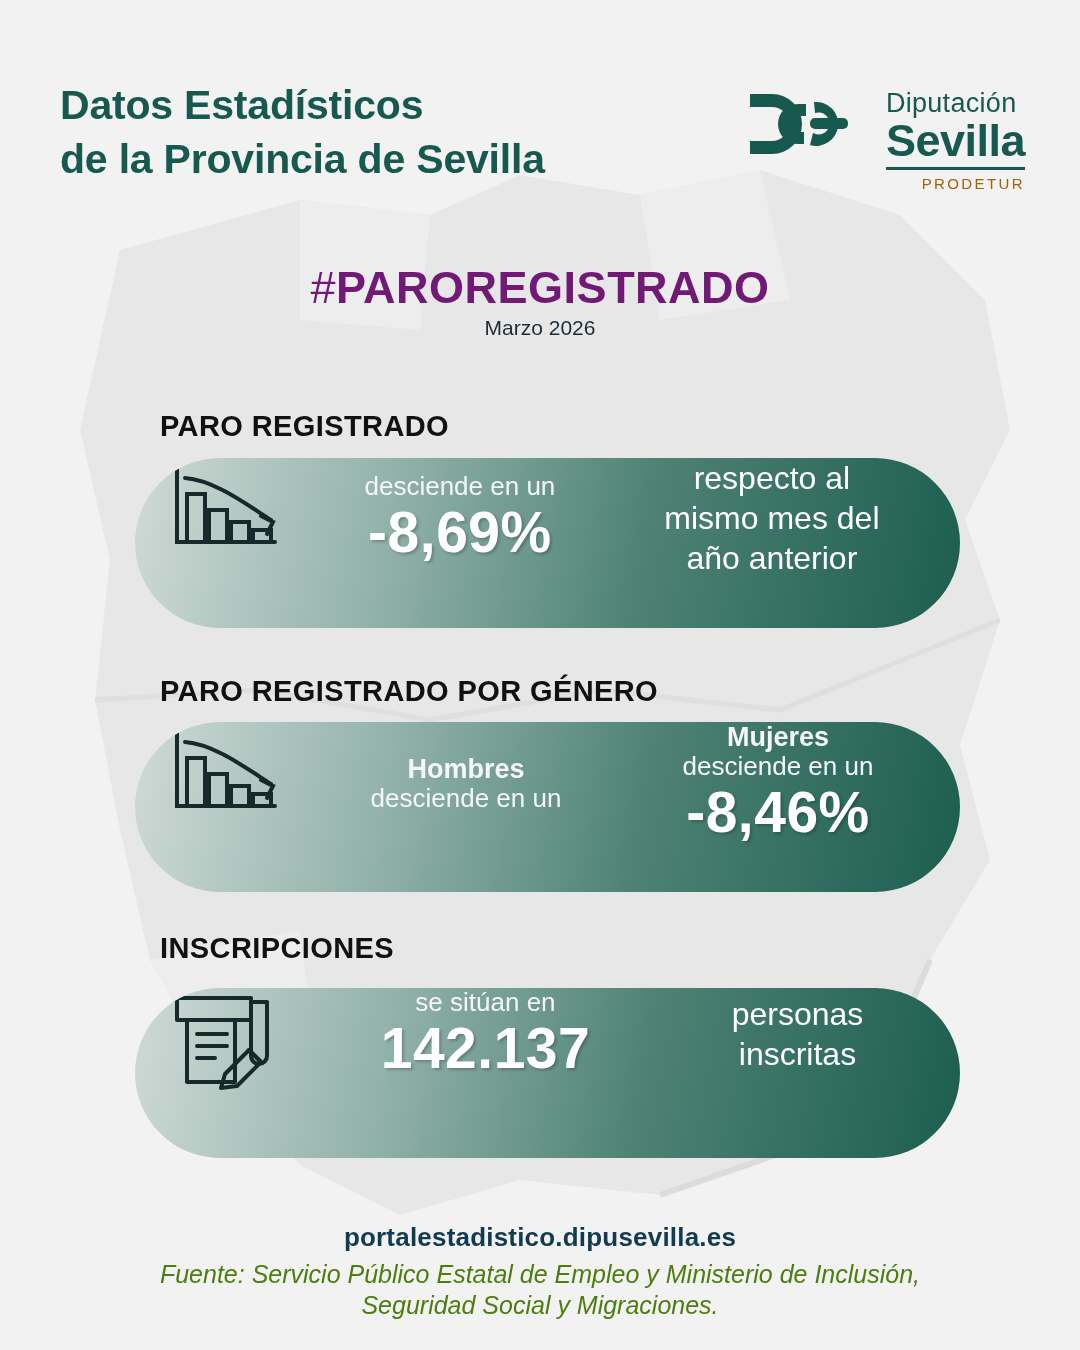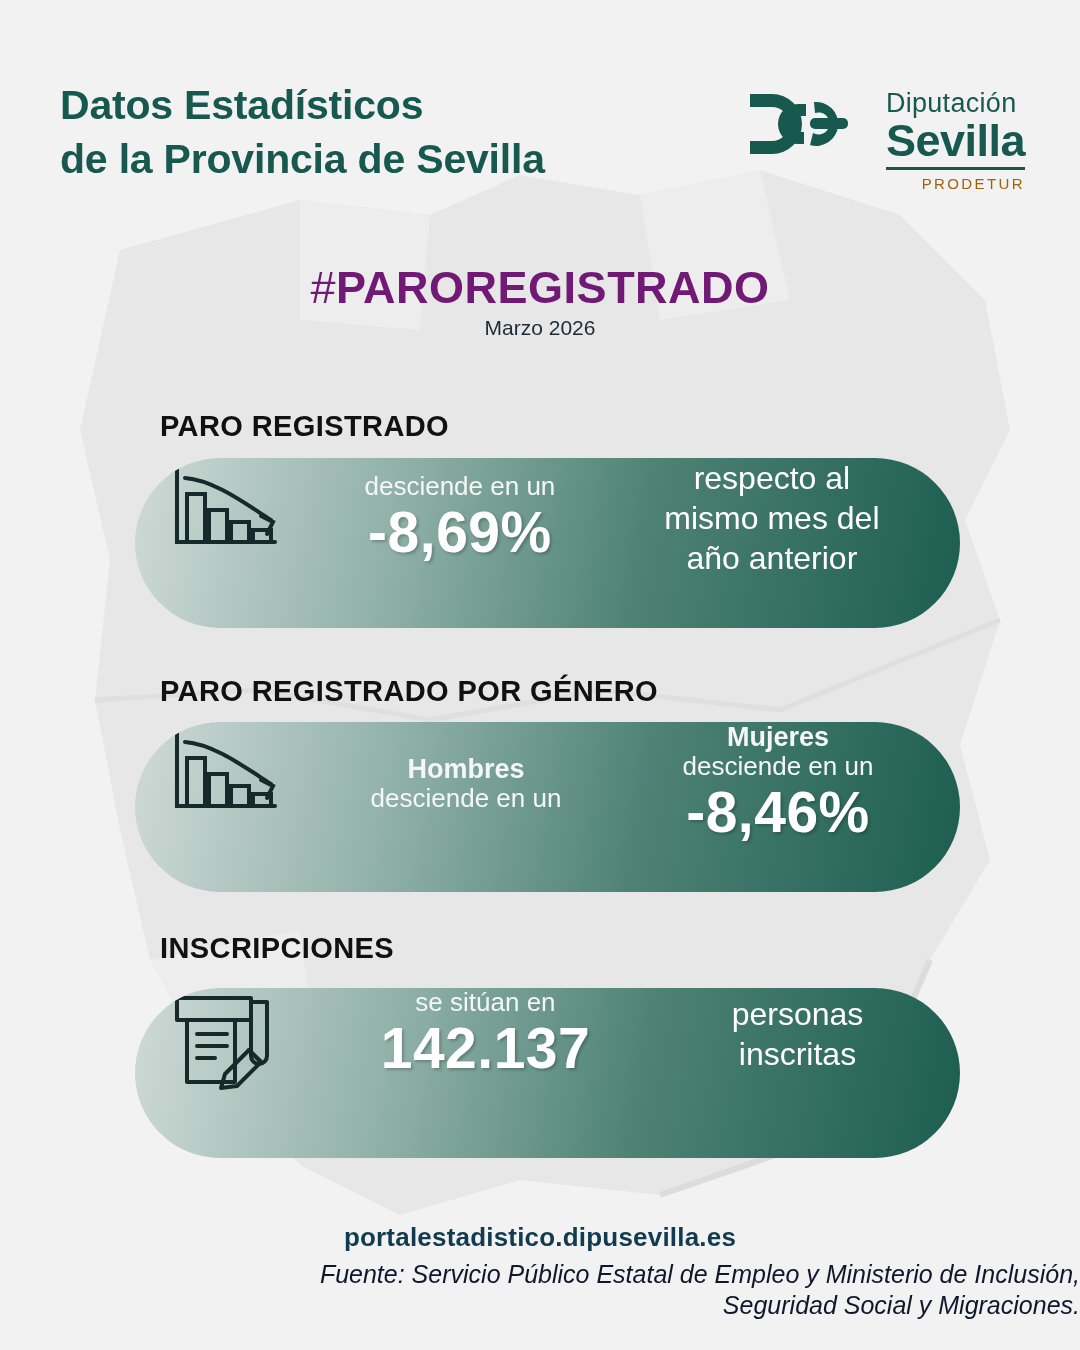--- a/index.html
+++ b/index.html
@@ -192,24 +192,23 @@
   .footer-url {
     font-size: 26px;
     font-weight: bold;
     color: #123b4f;
     letter-spacing: 0.2px;
   }
   .footer-source {
     margin-top: 6px;
     font-size: 25px;
     font-style: italic;
-    color: #0f172a;
+    color: #4d7c0f;
     line-height: 1.25;
     white-space: pre-line;
-    text-align: right;
   }
 
   svg.icon { display: block; }
 </style>
 </head>
 <body>
 
 <div class="bg-map">
   <svg viewBox="0 0 1080 1350" preserveAspectRatio="none" aria-hidden="true">
     <rect width="1080" height="1350" fill="#f2f2f2"></rect>

